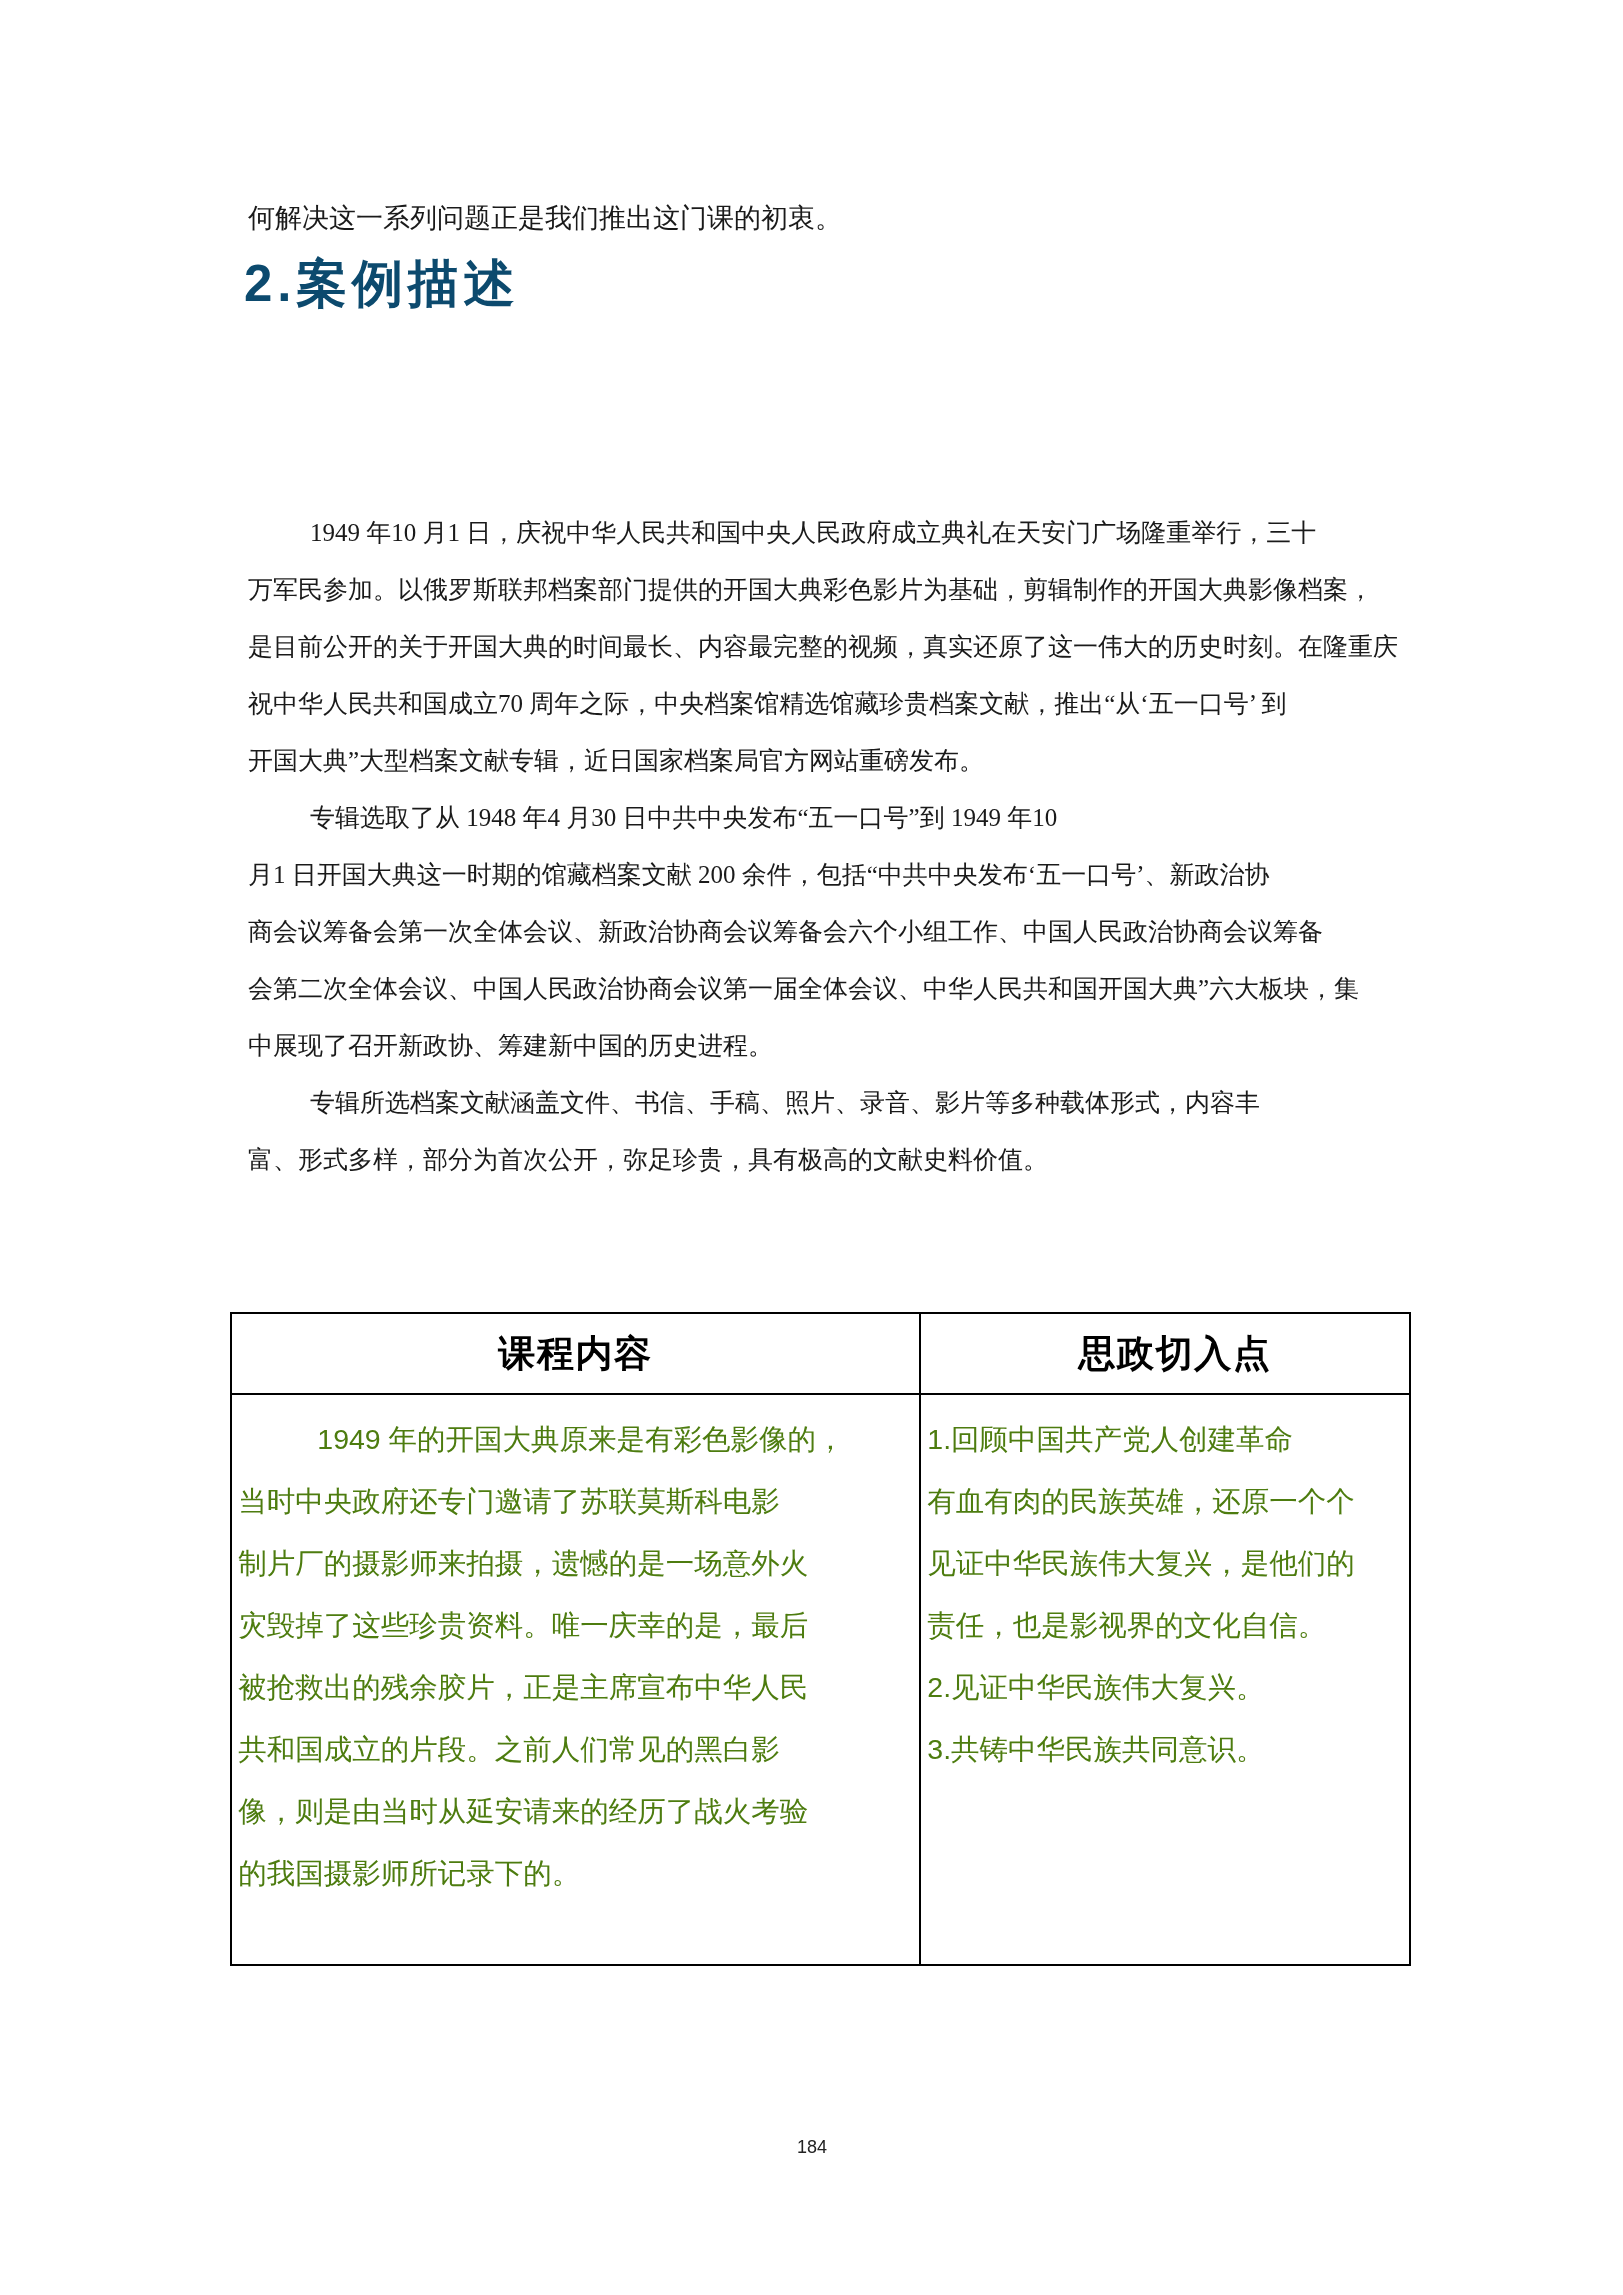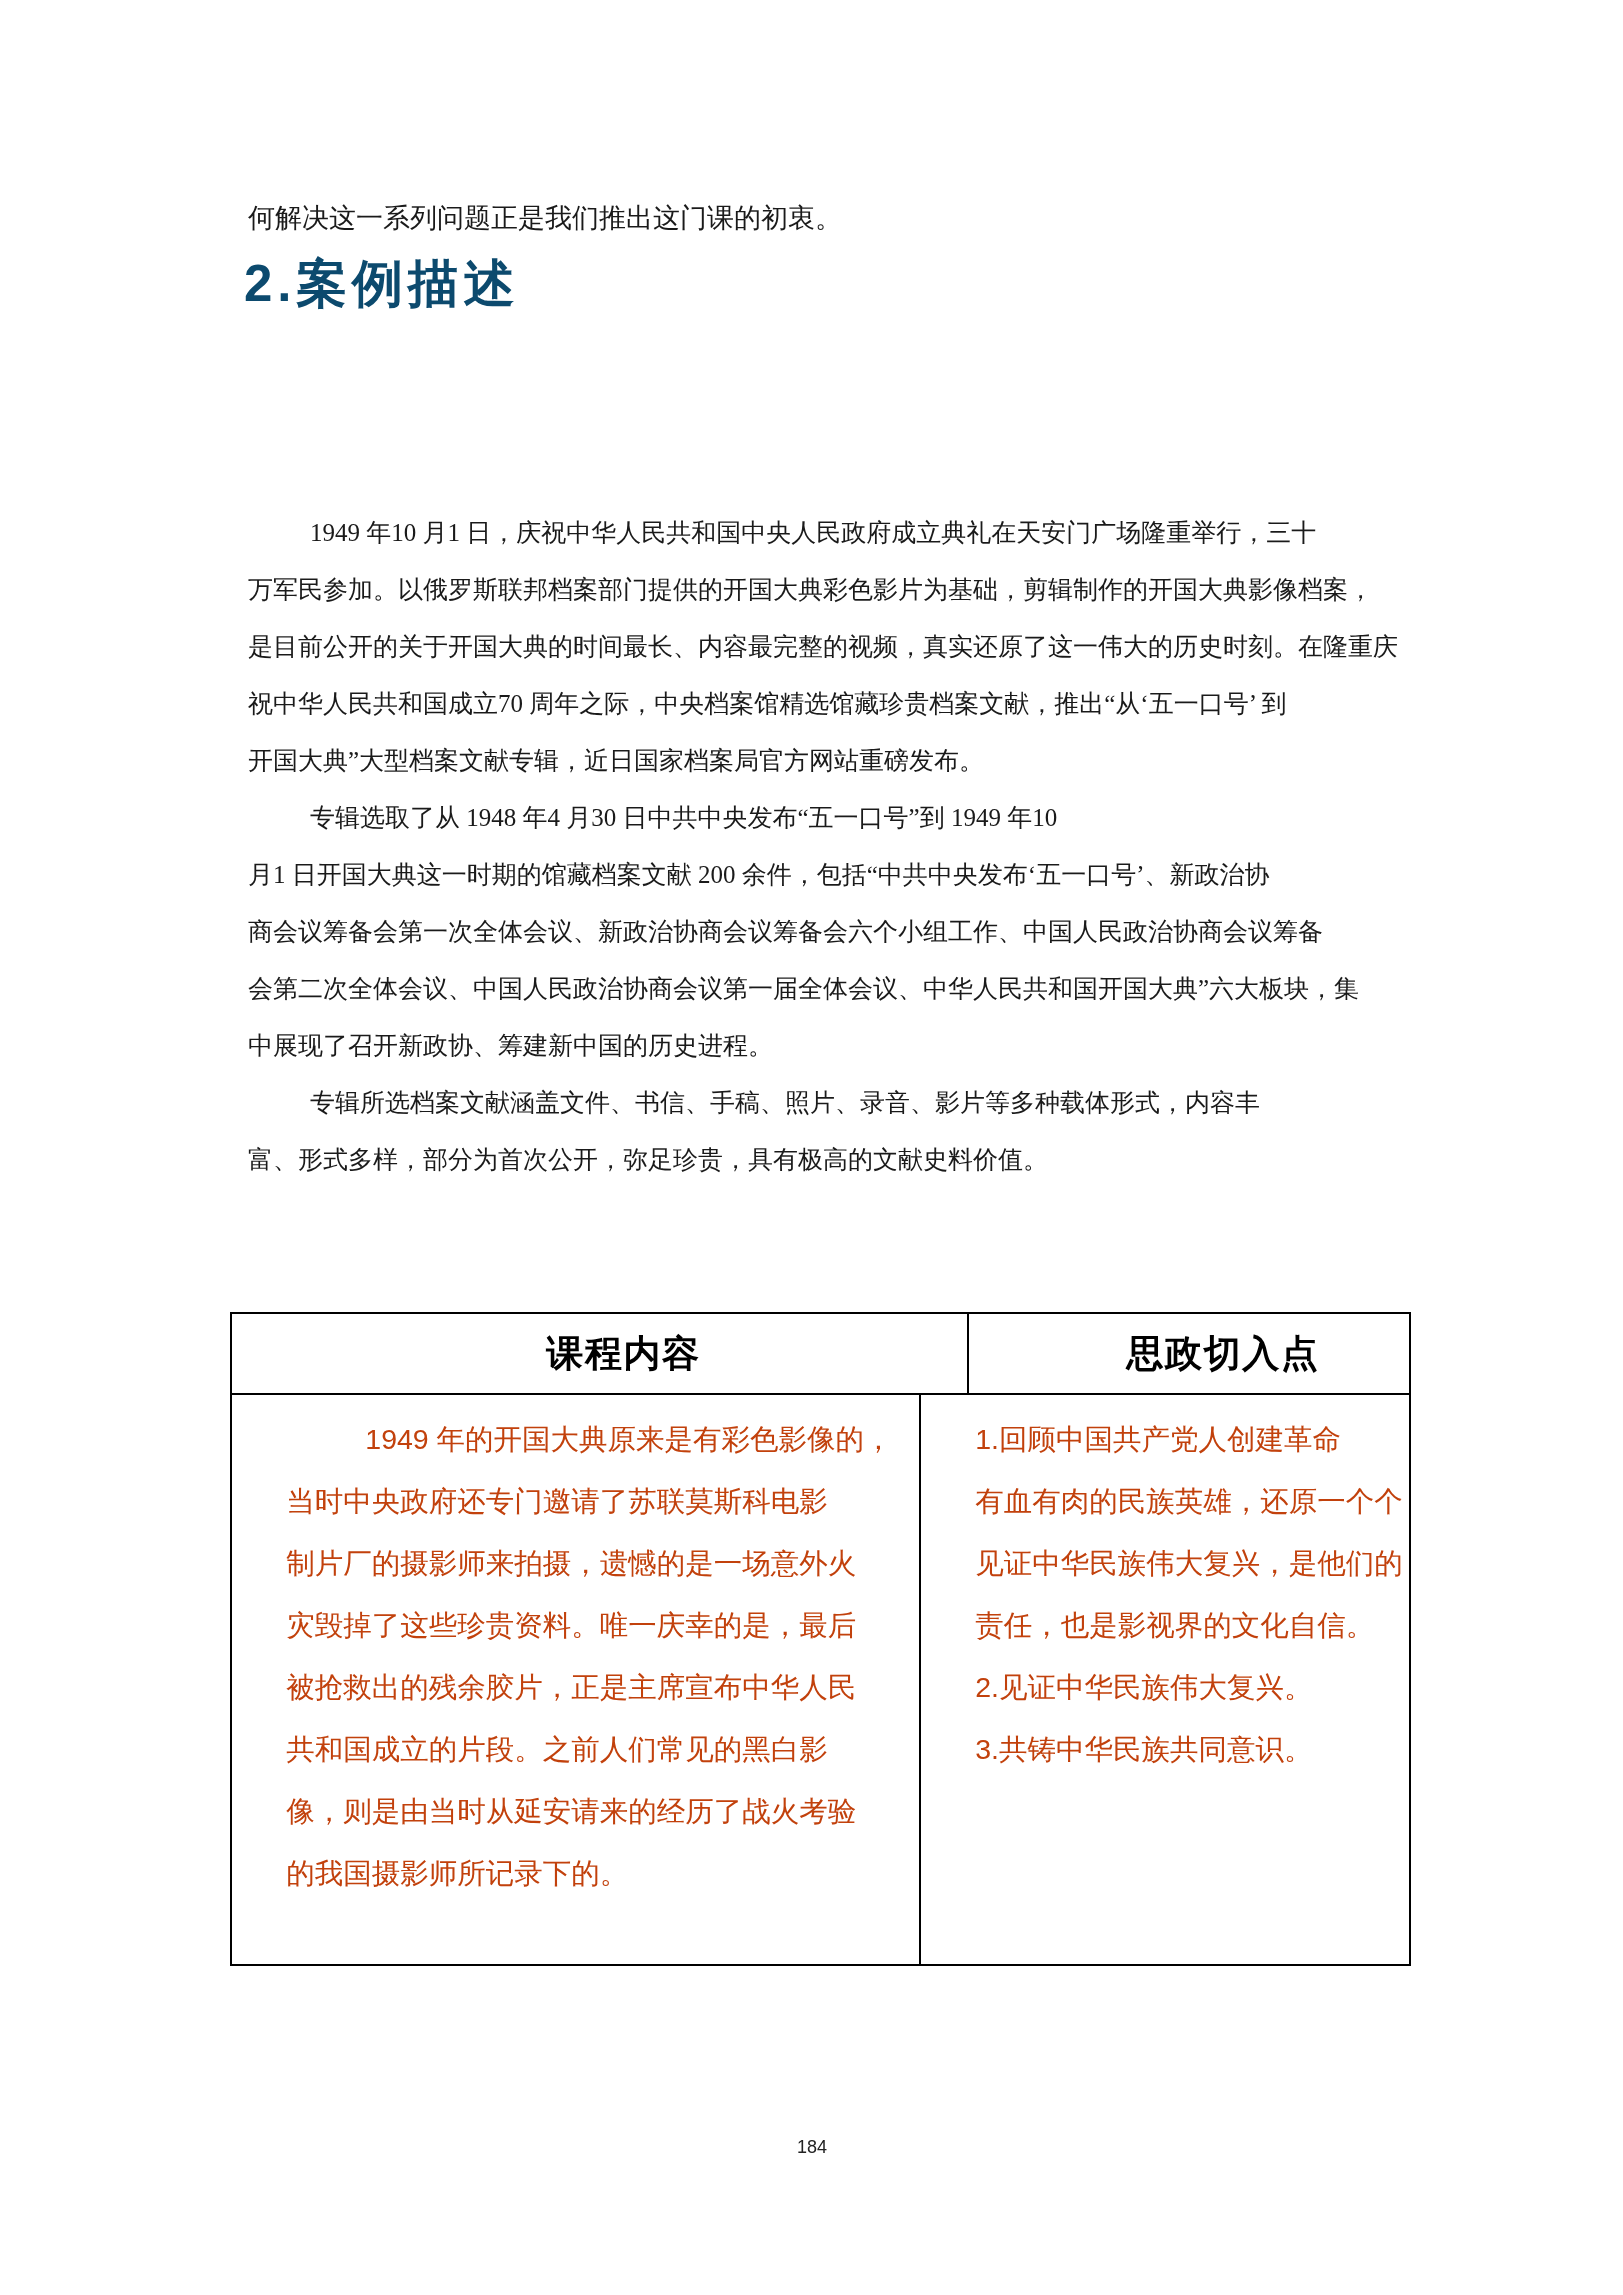--- a/index.html
+++ b/index.html
@@ -36,28 +36,28 @@
     position:absolute;left:230px;top:1312px;
     width:1181px;height:654px;
     border:2.4px solid #000;box-sizing:border-box;
     background:#fff;
     font-family:"Liberation Sans","DejaVu Sans",sans-serif;
     display:flex;flex-direction:column;
   }
   .t-row{display:flex;width:100%;}
   .t-head{height:81px;border-bottom:2.4px solid #000;flex:0 0 auto;box-sizing:border-box;}
   .t-body{flex:1 1 auto;}
-  .t-cell{box-sizing:border-box;margin-left:48px;}
+  .t-cell{box-sizing:border-box;}
   .c1{width:689px;border-right:2.4px solid #000;}
   .c2{flex:1;padding-left:20px;}
   .t-head .t-cell{
     display:flex;align-items:center;justify-content:center;
     font-size:37px;font-weight:bold;color:#000;letter-spacing:1.6px;
   }
-  .t-body .t-cell{padding:12.7px 6.3px 0 6.3px;font-size:28.5px;color:#c2410c;}
+  .t-body .t-cell{padding:12.7px 6.3px 0 6.3px;font-size:28.5px;color:#4d7c0f;}
   .t-body .ln{height:62px;line-height:62px;white-space:nowrap;}
   .cell-ind{padding-left:79px;}
   
   .page-num{
     position:absolute;left:0;top:2119px;width:100%;
     text-align:center;font-size:18px;line-height:57px;color:#222;
     font-family:"Liberation Sans","DejaVu Sans",sans-serif;
   }
 </style>
 </head>

